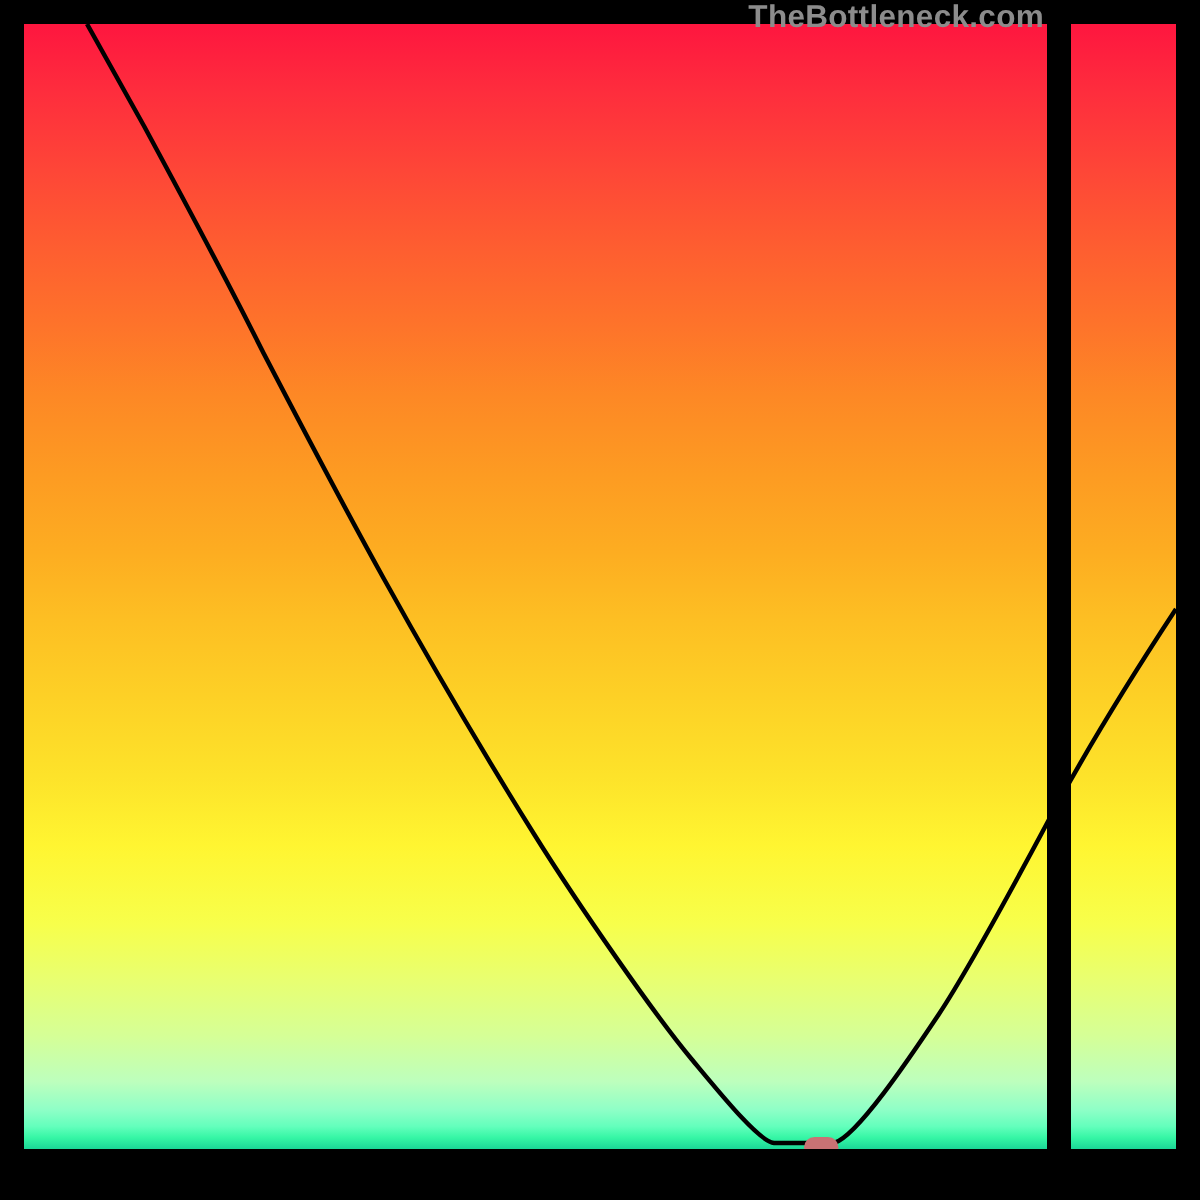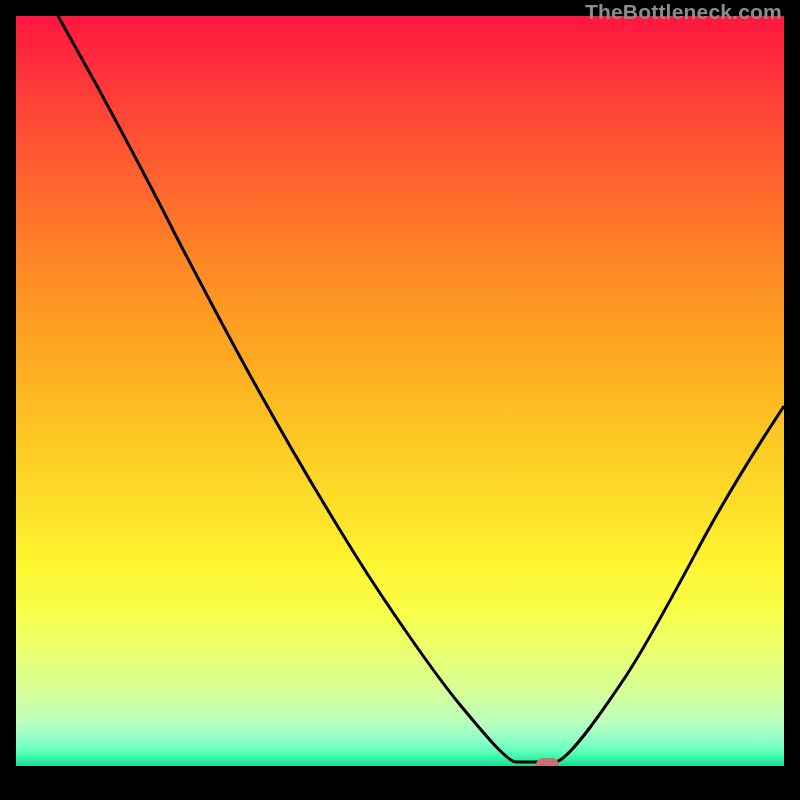--- a/index.html
+++ b/index.html
@@ -1,17 +1,17 @@
 <!DOCTYPE html>
 <html><head>
 <meta charset="utf-8">
 <style>
   * { margin: 0; padding: 0; box-sizing: border-box; }
   body { width: 800px; height: 800px; background: #000; position: relative; overflow: hidden; }
-  .container { width: 800px; height: 800px; position: relative; }
+  .container { width: 714px; height: 800px; position: relative; }
   .border-top { position: absolute; top: 0; left: 0; width: 800px; height: 16px; background: #000; z-index: 3; }
   .border-left { position: absolute; top: 0; left: 0; width: 16px; height: 800px; background: #000; z-index: 3; }
   .border-right { position: absolute; top: 0; right: 0; width: 16px; height: 800px; background: #000; z-index: 3; }
   .border-bottom { position: absolute; bottom: 0; left: 0; width: 800px; height: 34px; background: #000; z-index: 3; }
   .plot-area { position: absolute; top: 16px; left: 16px; width: 768px; height: 750px; z-index: 1; }
   .gradient-bg { position: absolute; top: 0; left: 0; width: 100%; height: 100%;
     background: linear-gradient(to bottom,
       #fe163f 0%,
       #fe2d3d 6%,
       #fe4637 13%,

